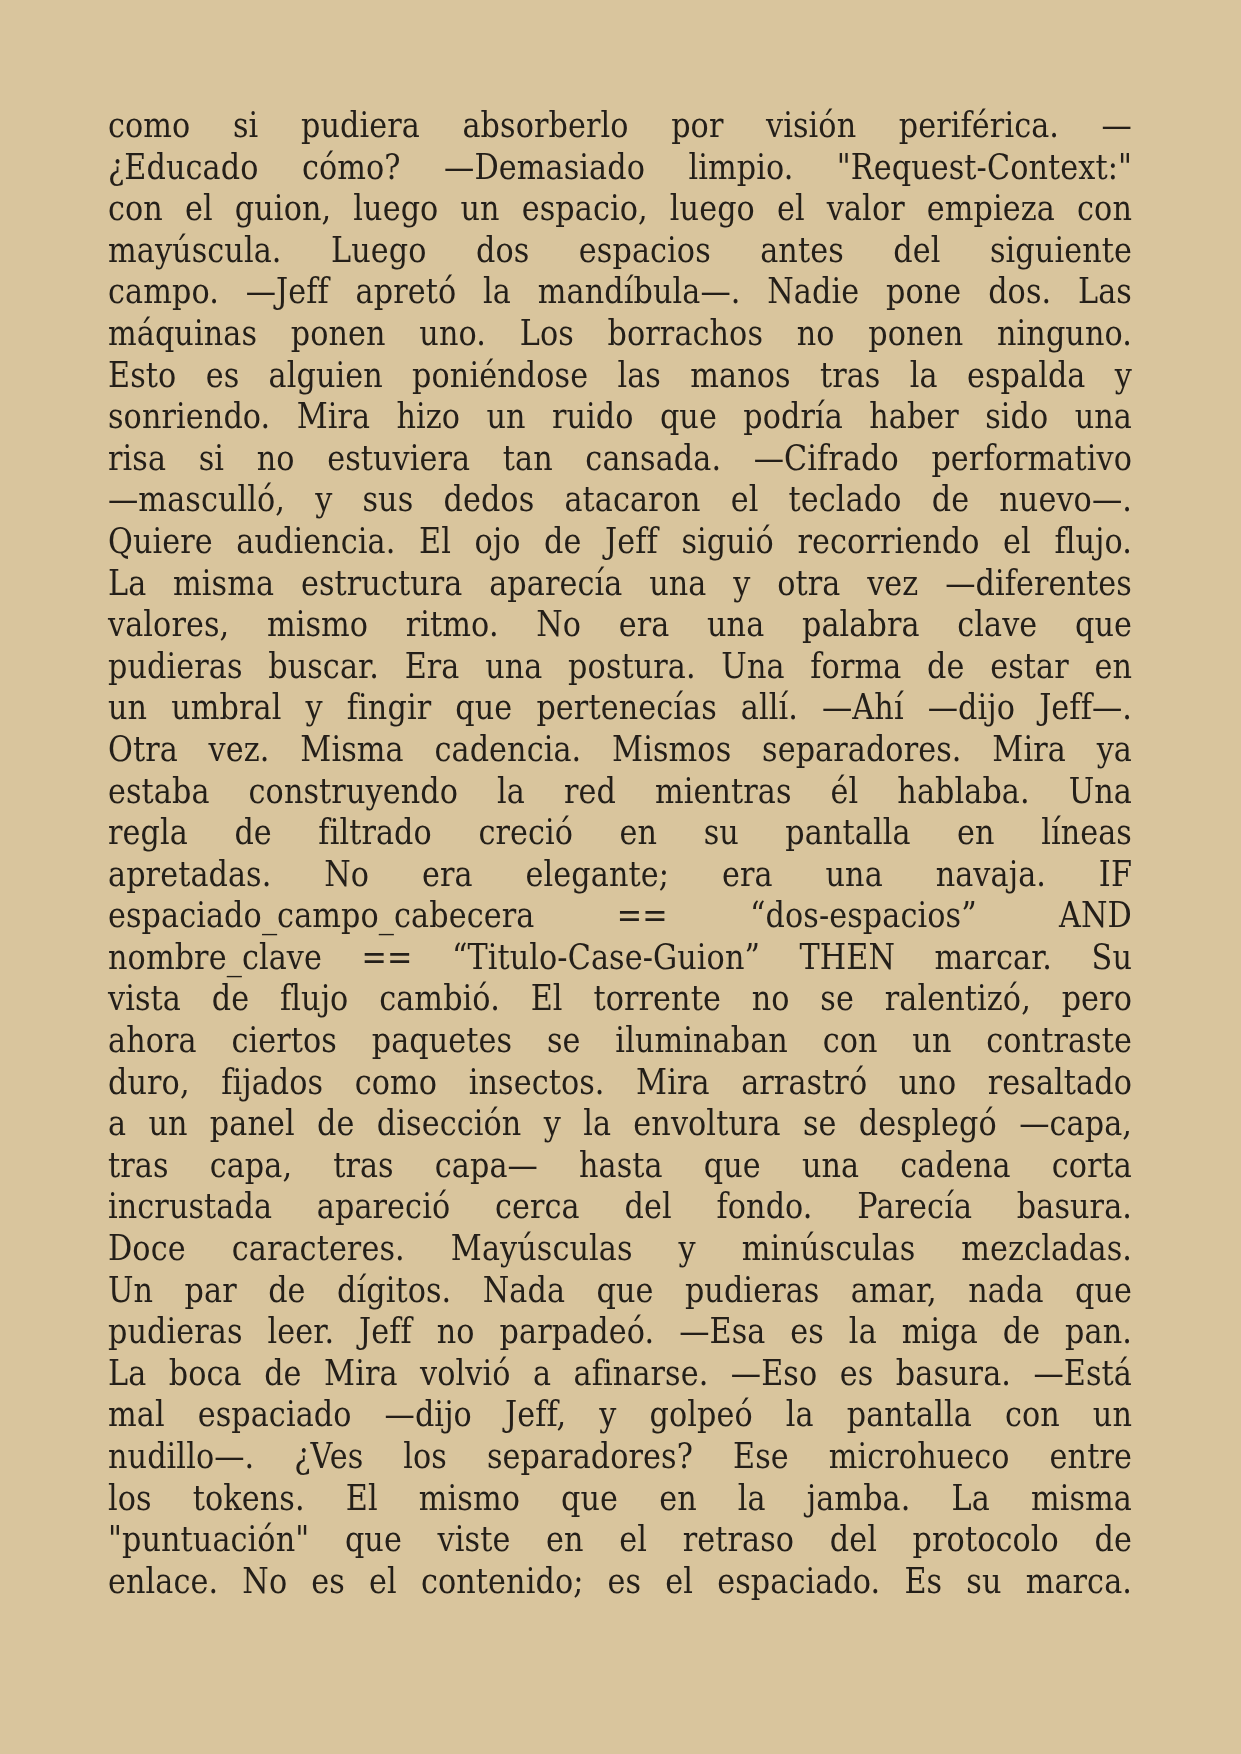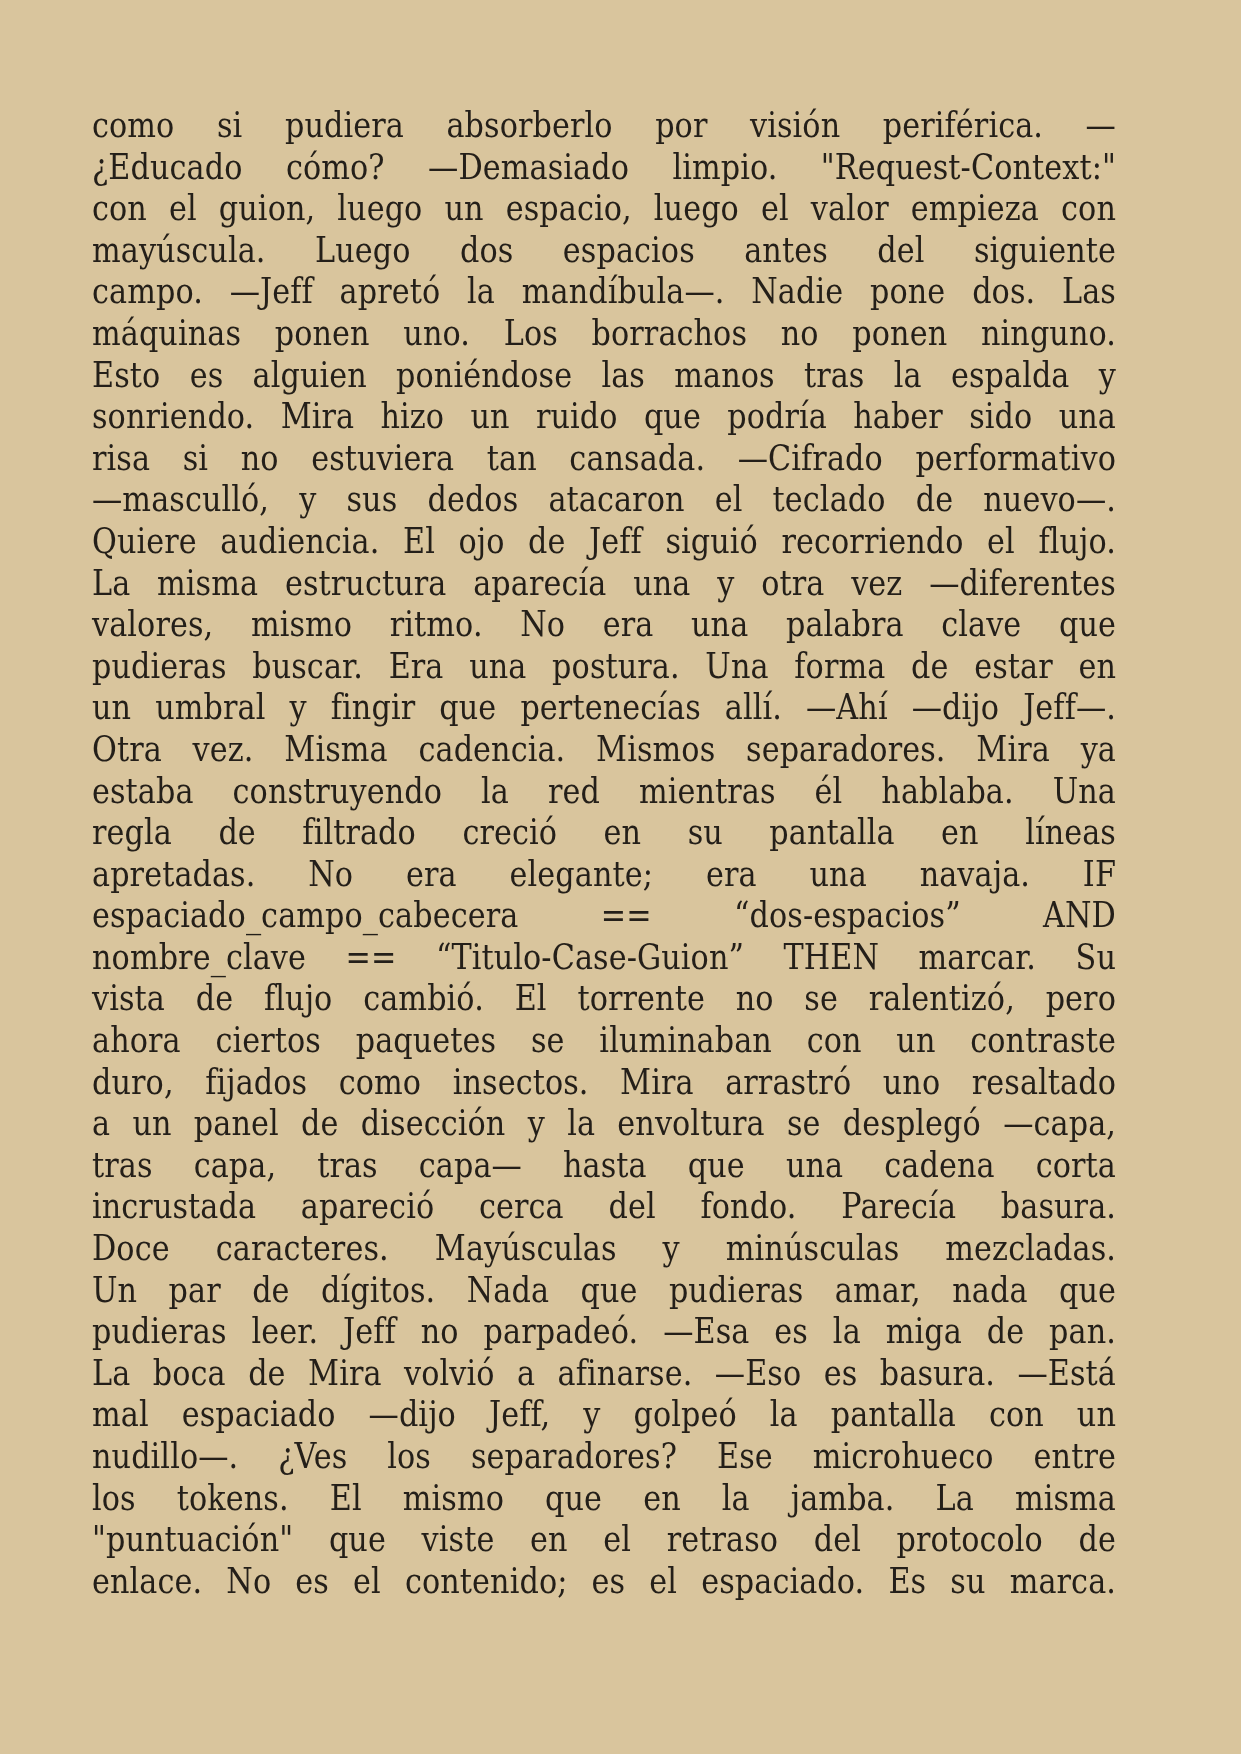--- a/index.html
+++ b/index.html
@@ -16,21 +16,21 @@
     position: relative;
     width: 1241px;
     height: 1754px;
     background: #d9c59d;
     font-family: "DejaVu Serif", serif;
     color: #241f19;
     overflow: hidden;
   }
   .text-column {
     position: absolute;
-    left: 92px;
+    left: 108px;
     top: 104px;
     width: 1024px;
     overflow: visible;
   }
   
   .scale-wrap {
     width: 1218px;
     transform: scaleX(0.8407);
     transform-origin: 0 0;
   }

